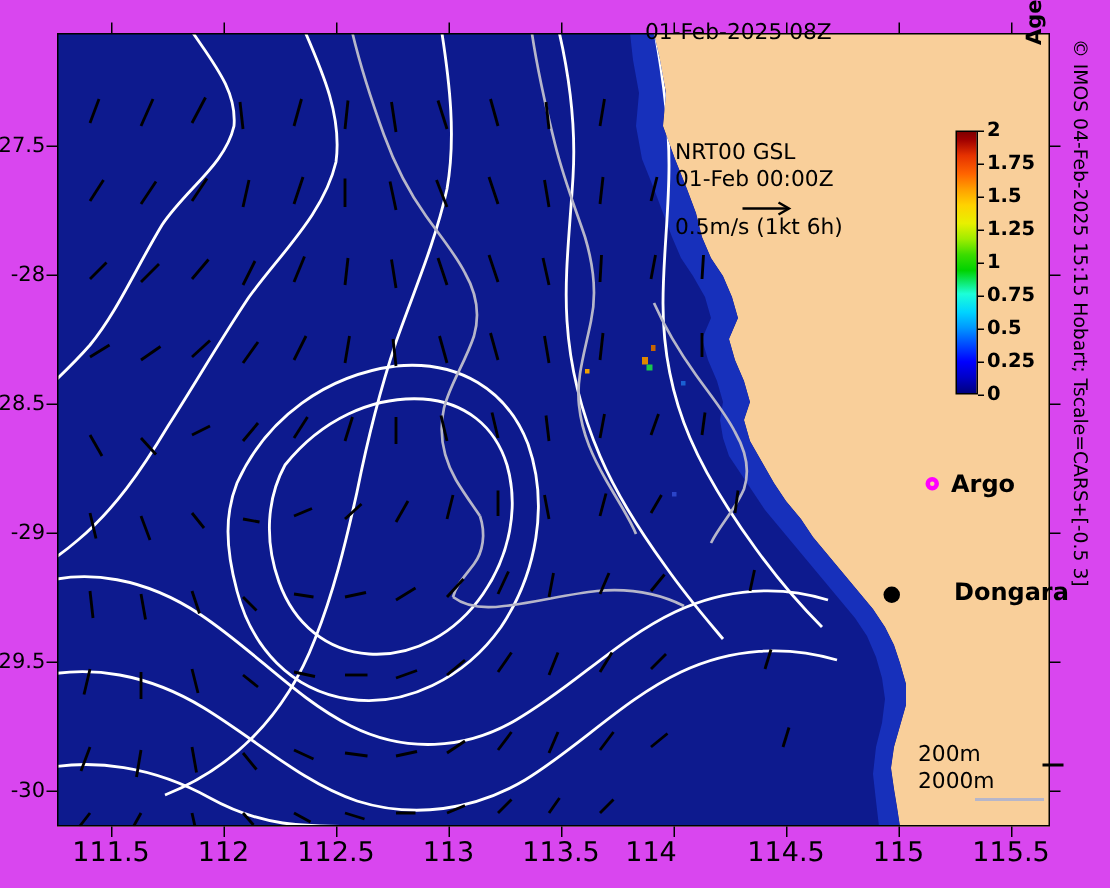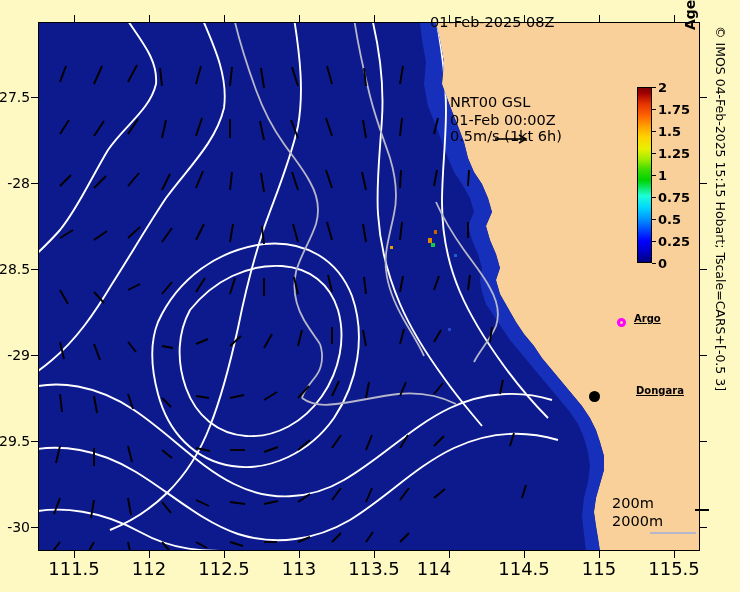--- a/index.html
+++ b/index.html
@@ -1,39 +1,39 @@
 <!DOCTYPE html>
 <html><head>
 <meta charset="utf-8">
 <style>
   html,body{margin:0;padding:0;background:#ffffff;}
   body{width:740px;height:592px;overflow:hidden;
        font-family:"DejaVu Sans","Liberation Sans",sans-serif;}
-  #stage{position:relative;width:740px;height:592px;background:#fef9c3;}
+  #stage{position:relative;width:740px;height:592px;background:#d946ef;}
 
   
   #plot{position:absolute;left:38px;top:22px;width:662px;height:529px;
         overflow:hidden;background:#f9cf9a;}
   #plot svg{position:absolute;left:0;top:0;}
   #frame{position:absolute;left:38px;top:22px;width:662px;height:529px;
          border:1px solid #000;box-sizing:border-box;pointer-events:none;}
 
   
   .tick-b{position:absolute;width:1px;height:7px;background:#000;}
   .tick-t{position:absolute;width:1px;height:7px;background:#000;}
   .tick-l{position:absolute;height:1px;width:7px;background:#000;}
   .tick-r{position:absolute;height:1px;width:7px;background:#000;}
   .xlab{position:absolute;font-size:18px;color:#000;text-align:center;
         width:60px;top:558px;}
   .ylab{position:absolute;font-size:14px;color:#000;text-align:right;
         width:36px;left:-6px;}
 
   
   .anno{position:absolute;color:#000;font-size:14.5px;white-space:nowrap;}
-  .anno-b{font-weight:bold;font-size:10px;text-decoration:underline;}
+  .anno-b{font-weight:bold;font-size:16px;}
   .title-stamp{left:430px;top:14px;}
   .vecblk{left:450px;margin-top:12px;}
   .scalebar{left:612px;font-size:14.5px;}
   .argo-hole{position:absolute;width:9px;height:9px;border-radius:50%;
              border:3px solid #ff00ff;box-sizing:border-box;background:#f9cf9a;}
   .dongara-dot{position:absolute;width:11px;height:11px;border-radius:50%;
                background:#000;}
 
   
   #cbar{position:absolute;left:637px;top:87px;width:15px;height:176px;
@@ -291,21 +291,21 @@
           <path d="M484,476 l4,-13"></path>
       </g>
     </svg>
   </div>
   <div id="frame"></div>
 
   <div class="anno title-stamp">01-Feb-2025 08Z</div>
 
   <div class="anno vecblk" style="top:82px">NRT00 GSL</div>
   <div class="anno vecblk" style="top:100px">01-Feb 00:00Z</div>
-  <div class="anno vecblk" style="top:116px">0.5m/s (1kt 6h)</div>
+  <div class="anno vecblk" style="top:132px">0.5m/s (1kt 6h)</div>
   <svg style="position:absolute;left:493px;top:132px" width="40" height="14">
     <path d="M2,7 L32,7" stroke="#000" stroke-width="1.6" fill="none"></path>
     <path d="M26,3 L33,7 L26,11" stroke="#000" stroke-width="1.6" fill="none"></path>
   </svg>
 
   <div class="argo-hole" style="left:617px;top:318px"></div>
   <div class="anno anno-b" style="left:634px;top:313px">Argo</div>
 
   <div class="dongara-dot" style="left:589px;top:391px"></div>
   <div class="anno anno-b" style="left:636px;top:385px">Dongara</div>

